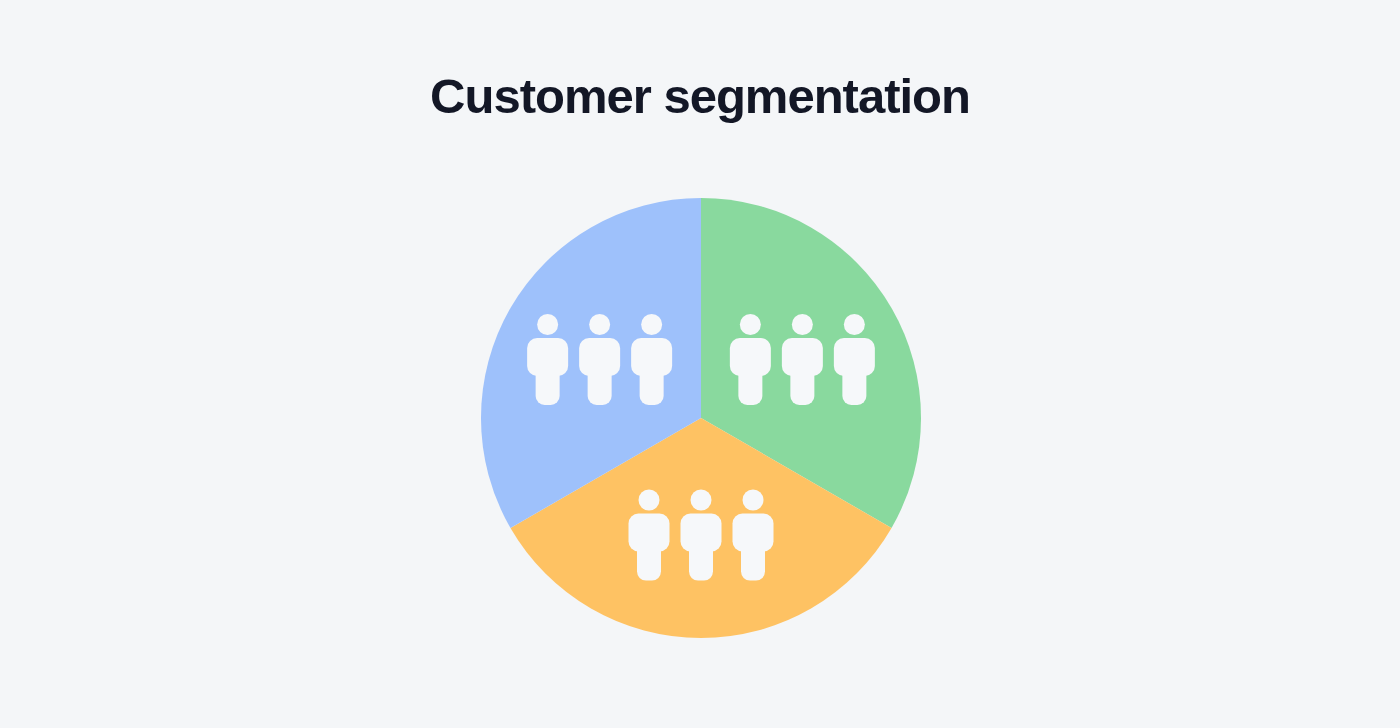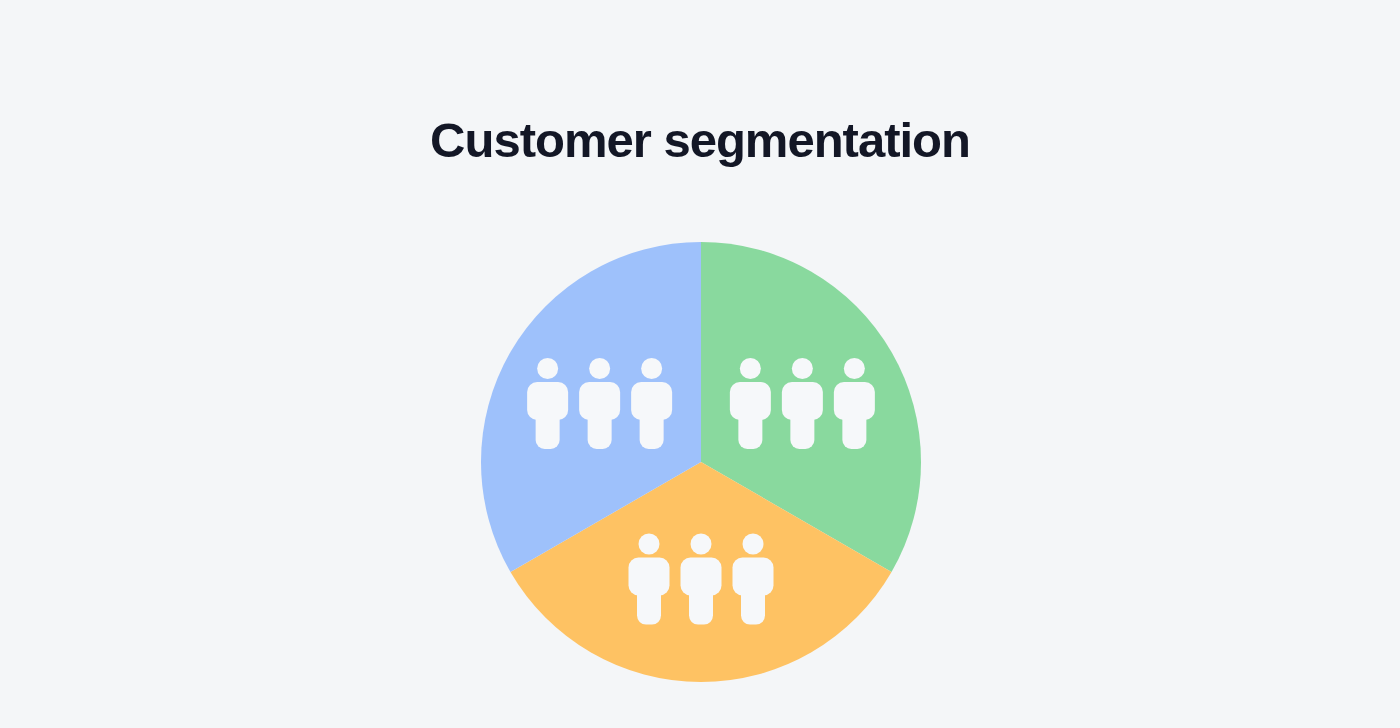--- a/index.html
+++ b/index.html
@@ -10,21 +10,20 @@
     width: 1400px;
     height: 728px;
     background: #f4f6f8;
     overflow: hidden;
     font-family: "Liberation Sans", "DejaVu Sans", sans-serif;
     position: relative;
   }
   .canvas {
     position: absolute;
     inset: 0;
-    margin-top: 44px;
   }
   .page-title {
     position: absolute;
     top: 70px;
     left: 0;
     width: 100%;
     margin: 0;
     text-align: center;
     font-size: 49px;
     line-height: 1.1;

